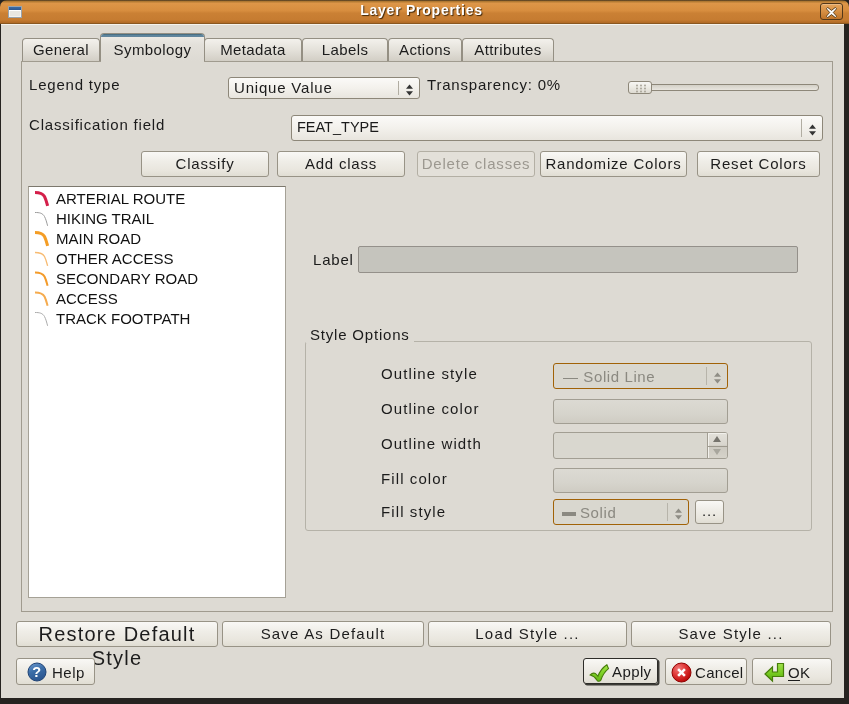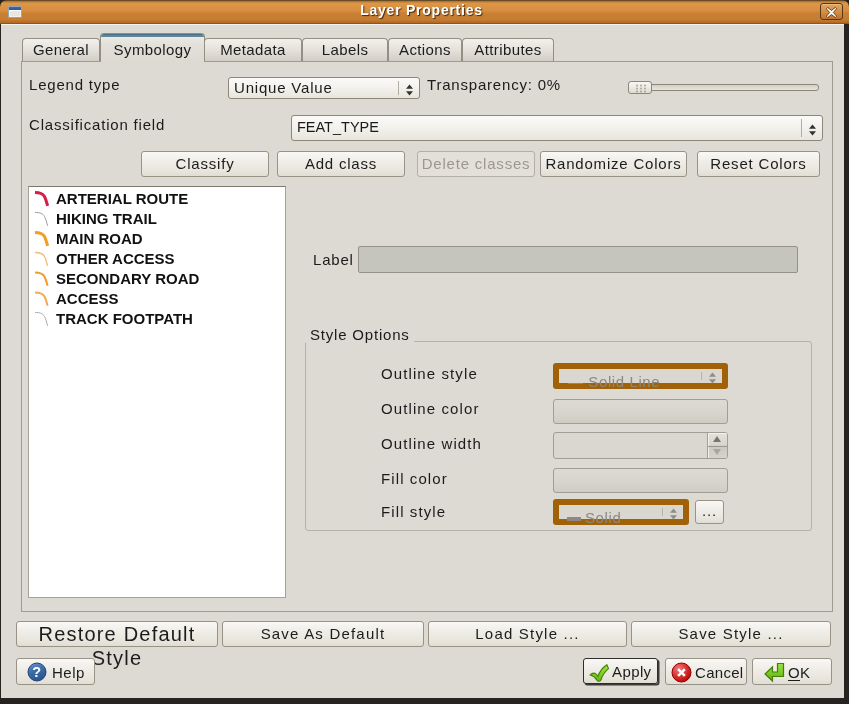--- a/index.html
+++ b/index.html
@@ -45,25 +45,25 @@
   
   .lbl { position:absolute; font-size:15px; letter-spacing:0.8px; color:#1b1b1b; white-space:nowrap; }
   .btn { position:absolute; border:1px solid #989386; border-radius:3px;
     background:linear-gradient(to bottom,#f9f8f5 0%,#efede7 40%,#e9e6de 75%,#e0ddd3 100%);
     font-size:15px; letter-spacing:0.8px; color:#1c1c1c; text-align:center; }
   .btn.dis { background:#e3e0d9; color:#9c9890; border-color:#b3afa4; }
   .combo { position:absolute; border:1px solid #8d8779; border-radius:3px;
     background:linear-gradient(to bottom,#fbfaf8 0%,#f3f1ec 50%,#e8e5de 100%); }
   .combo .sep { position:absolute; right:20px; top:3px; bottom:3px; width:1px; background:#b1ada2; }
   .combo .arr { position:absolute; right:5px; top:50%; margin-top:-6px; }
-  .dcombo { position:absolute; border:6px solid #a16207; border-radius:3px; background:#d9d7cf; }
+  .dcombo { position:absolute; border:1px solid #a16207; border-radius:3px; background:#d9d7cf; }
   .dcombo .sep { position:absolute; right:20px; top:3px; bottom:3px; width:1px; background:#b7b4aa; }
   .dcombo .arr { position:absolute; right:5px; top:50%; margin-top:-6px; }
   .dtext { font-size:15px; letter-spacing:0.6px; color:#8b8981; }
-  .li { position:relative; height:20px; padding-left:3px; white-space:nowrap;font-weight:bold; }
+  .li { position:relative; height:20px; padding-left:3px; white-space:nowrap; }
   .li:first-child { margin-top:1px; }
   .li svg { position:absolute; left:4px; top:1px; }
   .li .curve { fill:none; }
   .li span { position:absolute; left:27px; top:2px; font-size:15px; color:#111; letter-spacing:0px; }
   .grplbl { position:absolute; left:381px; font-size:15px; letter-spacing:1.1px; color:#1b1b1b; white-space:nowrap; }
   .spinarr-up { width:0; height:0; border-left:4.5px solid transparent; border-right:4.5px solid transparent; border-bottom:6px solid #76746d; }
   .spinarr-dn { width:0; height:0; border-left:4.5px solid transparent; border-right:4.5px solid transparent; border-top:6px solid #a8a69d; }
 </style>
 </head>
 <body>

